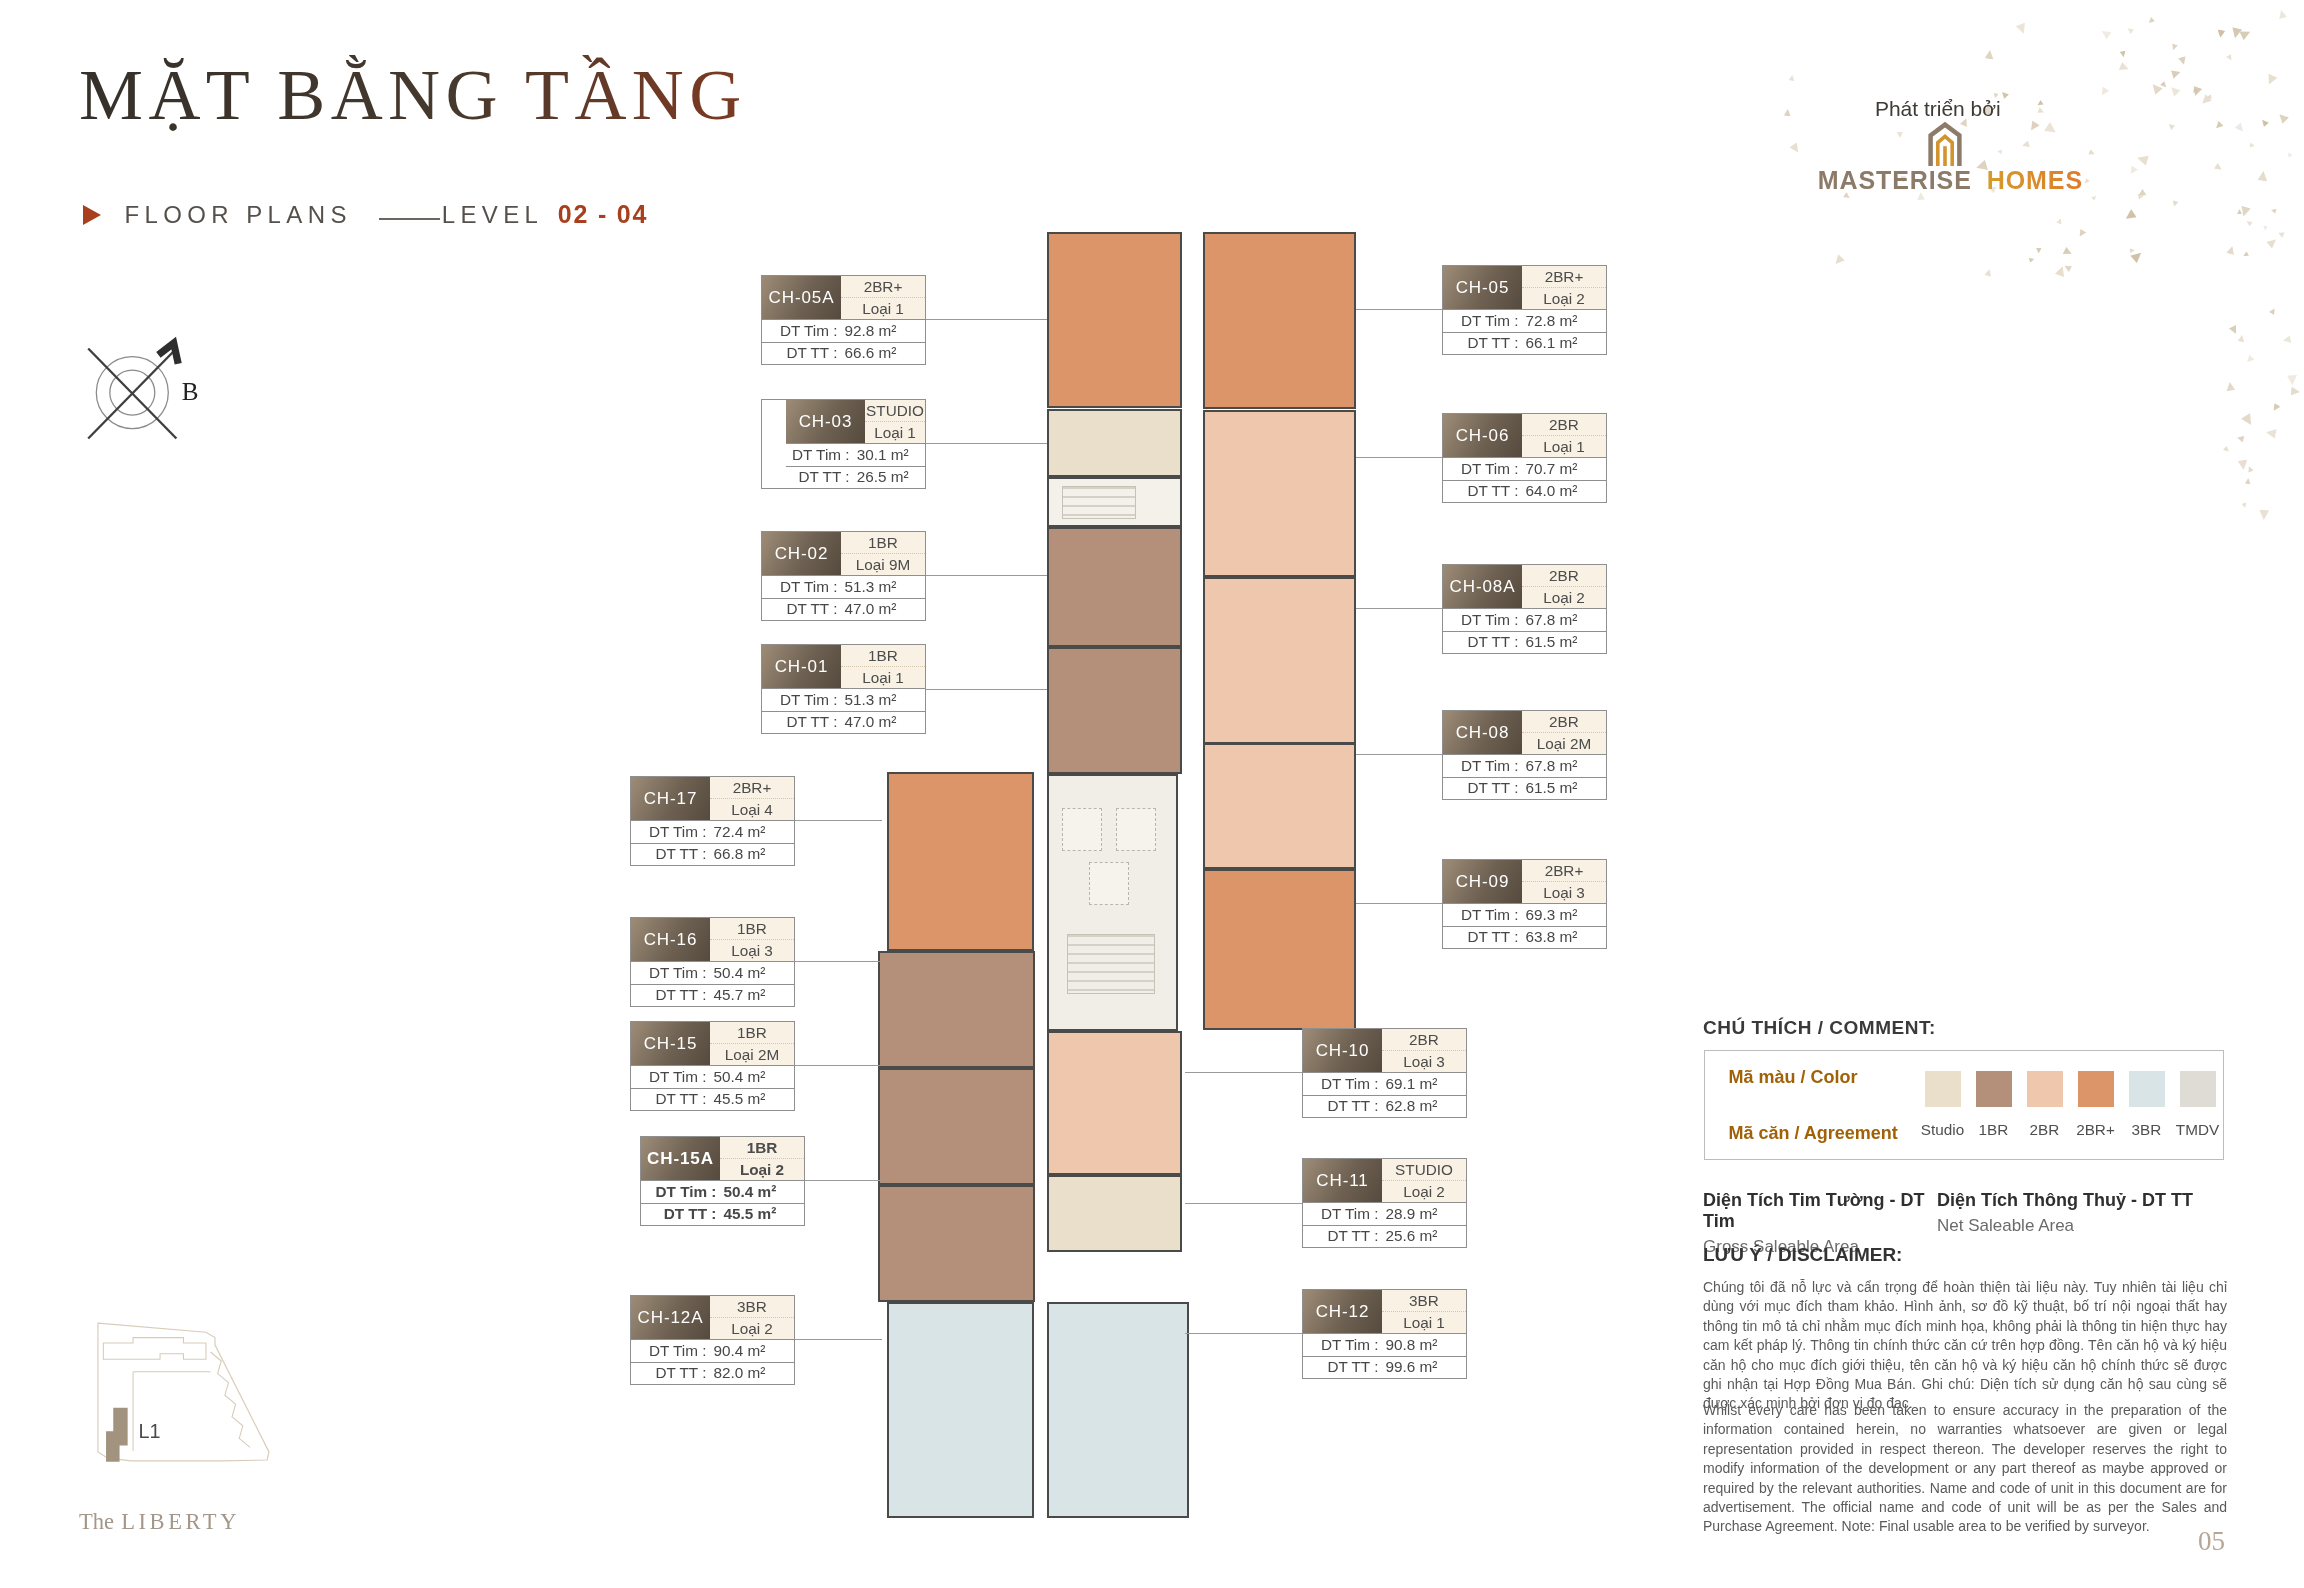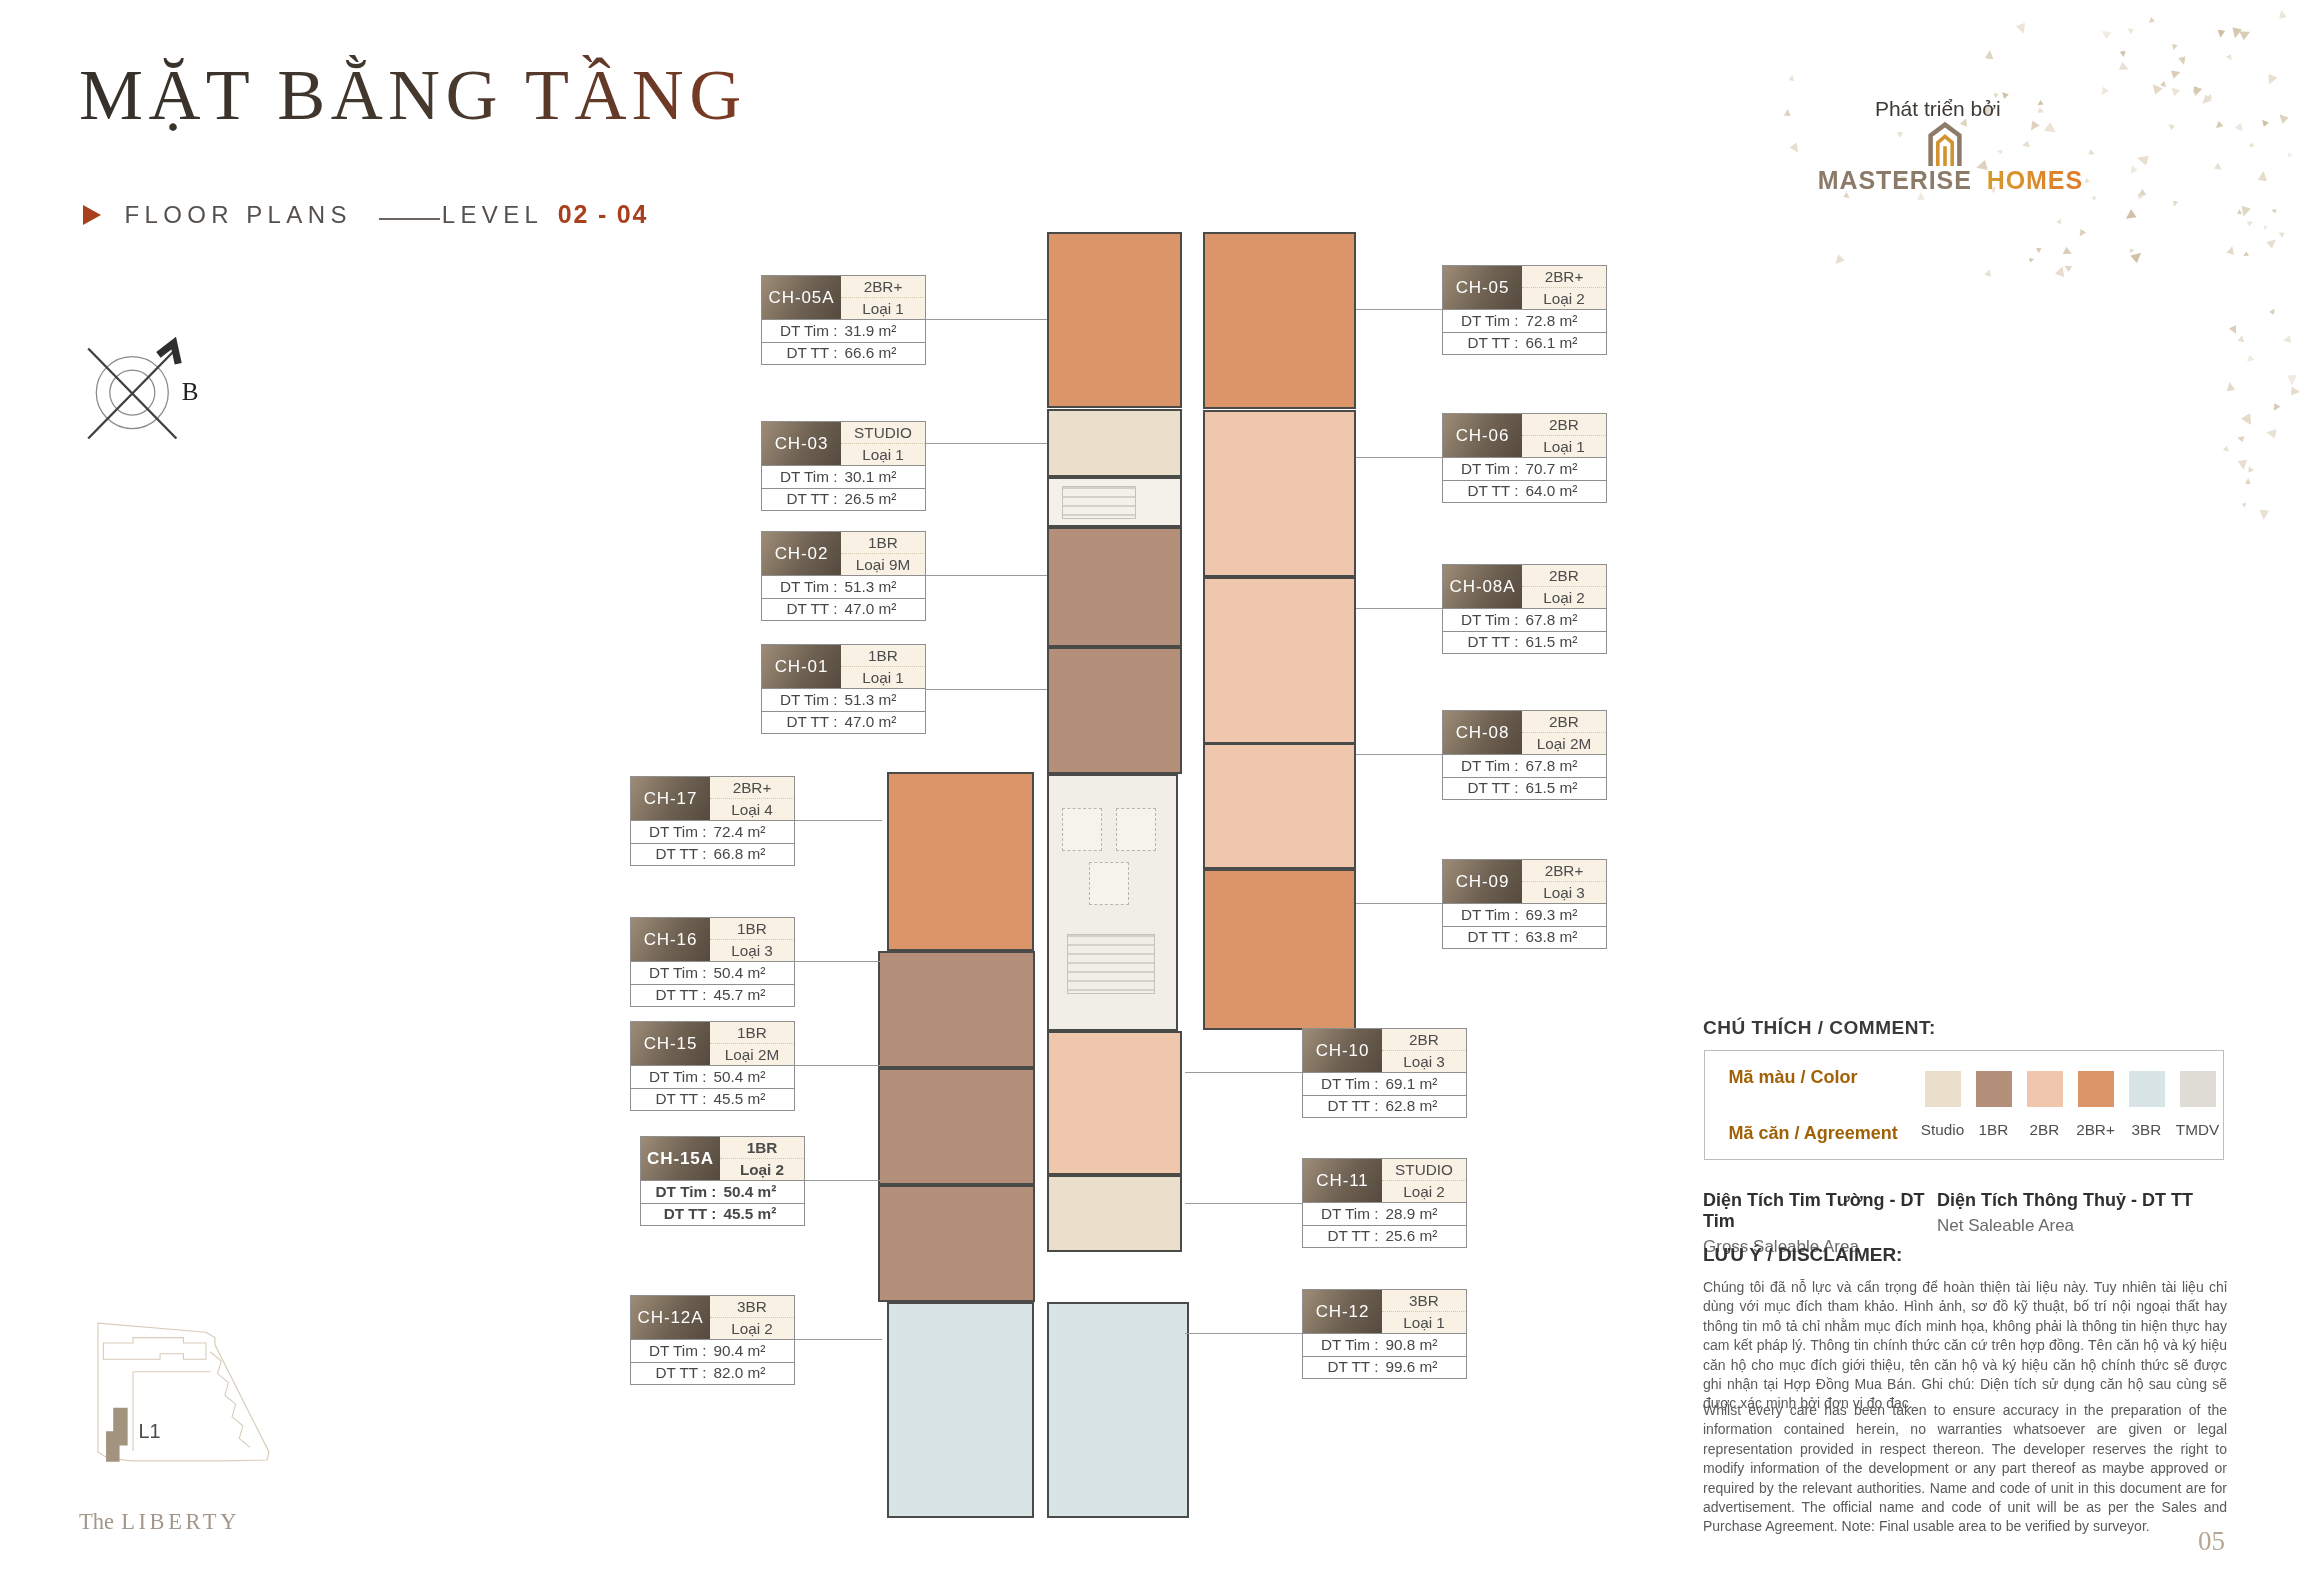--- a/index.html
+++ b/index.html
@@ -268,29 +268,29 @@
     <div class="unit-card" style="left: 761px; top: 275px;">
     <div class="uc-top">
       <div class="uc-code u-code">CH-05A</div>
       <div class="uc-type">
         <div class="t1 u-type">2BR+</div>
         <div class="t2 u-loai">Loại 1</div>
       </div>
     </div>
     <div class="uc-row">
       <span class="lbl u-tim-l">DT Tim :</span>
-      <span class="val u-tim-v">31.9 m²</span>
+      <span class="val u-tim-v">92.8 m²</span>
     </div>
     <div class="uc-row">
       <span class="lbl u-tt-l">DT TT :</span>
       <span class="val u-tt-v">66.6 m²</span>
     </div>
   </div>
     <div class="leader" style="left: 925px; width: 122px; top: 319px;"></div>
-    <div class="unit-card" style="left: 761px; top: 421px;">
+    <div class="unit-card" style="left: 761px; top: 399px; padding-left: 24px;">
     <div class="uc-top">
       <div class="uc-code u-code">CH-03</div>
       <div class="uc-type">
         <div class="t1 u-type">STUDIO</div>
         <div class="t2 u-loai">Loại 1</div>
       </div>
     </div>
     <div class="uc-row">
       <span class="lbl u-tim-l">DT Tim :</span>
       <span class="val u-tim-v">30.1 m²</span>

